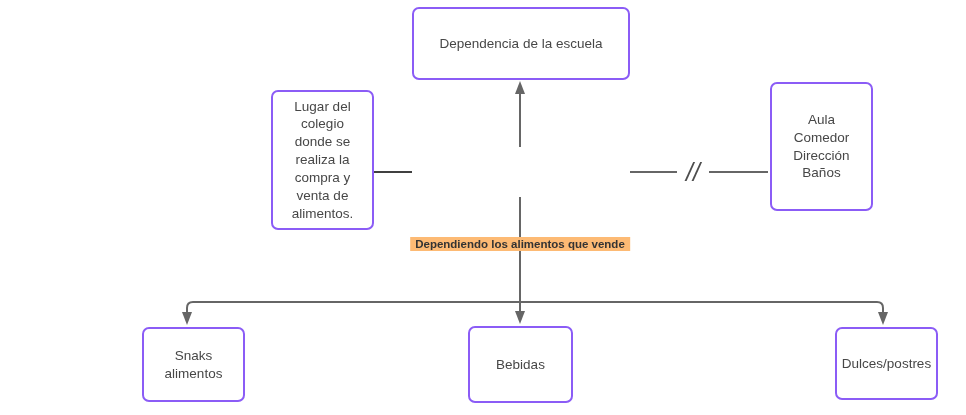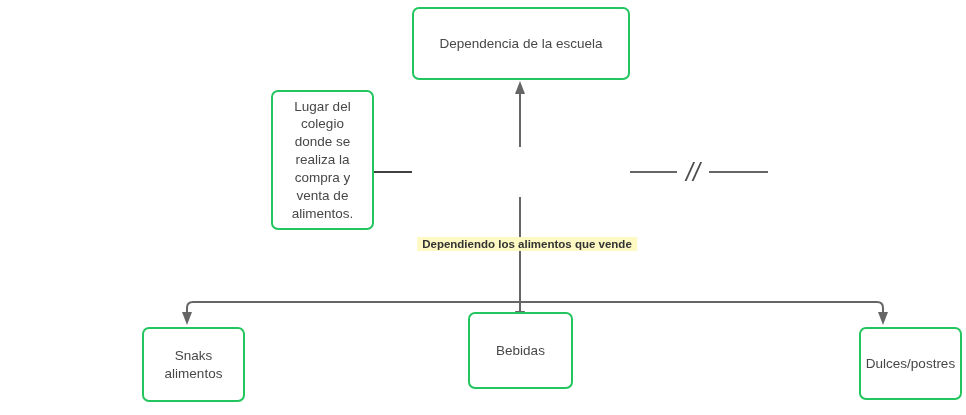--- a/index.html
+++ b/index.html
@@ -19,50 +19,49 @@
     position: absolute;
     left: 0;
     top: 0;
     width: 966px;
     height: 415px;
   }
   .node {
     position: absolute;
     box-sizing: border-box;
     background: #ffffff;
-    border: 2px solid #22c55e;
+    border: 2px solid #8b5cf6;
     border-radius: 7px;
     color: #474747;
     font-size: 13.5px;
     line-height: 1.32;
     display: flex;
     align-items: center;
     justify-content: center;
     text-align: center;
     white-space: pre-line;
   }
   .node-dependencia { left: 412px; top: 7px;   width: 218px; height: 73px; }
   .node-definition  { left: 258px; top: 90px;  width: 103px; height: 140px; margin-left: 13px; }
   .node-bar         { left: 412px; top: 147px; width: 218px; height: 50px; }
   .node-locations   { left: 770px; top: 82px;  width: 103px; height: 129px; }
   .node-snacks      { left: 142px; top: 327px; width: 103px; height: 75px; }
-  .node-drinks      { left: 468px; top: 312px; width: 105px; height: 77px; }
-  .node-sweets      { left: 835px; top: 327px; width: 103px; height: 73px; margin-left: 24px; }
+  .node-drinks      { left: 468px; top: 326px; width: 105px; height: 77px; }
+  .node-sweets      { left: 835px; top: 327px; width: 103px; height: 73px; }
   .branch-label {
     position: absolute;
     left: 520px;
     top: 237px;
     transform: translateX(-50%);
-    background: #fef9c3;
+    background: #fdba74;
     padding: 1px 5px;
     color: #333333;
     font-size: 11.5px;
     font-weight: bold;
     white-space: nowrap;
-    margin-left: 7px;
   }
   .break-symbol {
     font-family: "Liberation Sans", "DejaVu Sans", sans-serif;
     font-size: 25px;
     font-style: italic;
     fill: #4d4d4d;
   }
 </style>
 </head>
 <body>
@@ -100,20 +99,24 @@
 
   <div class="node node-definition">Lugar del
 colegio
 donde se
 realiza la
 compra y
 venta de
 alimentos.</div>
 
 
+  <div class="node node-locations">Aula
+Comedor
+Dirección
+Baños</div>
 
   <div class="node node-snacks">Snaks
 alimentos</div>
 
   <div class="node node-drinks">Bebidas</div>
 
   <div class="node node-sweets">Dulces/postres</div>
 
   <div class="branch-label">Dependiendo los alimentos que vende</div>
 

